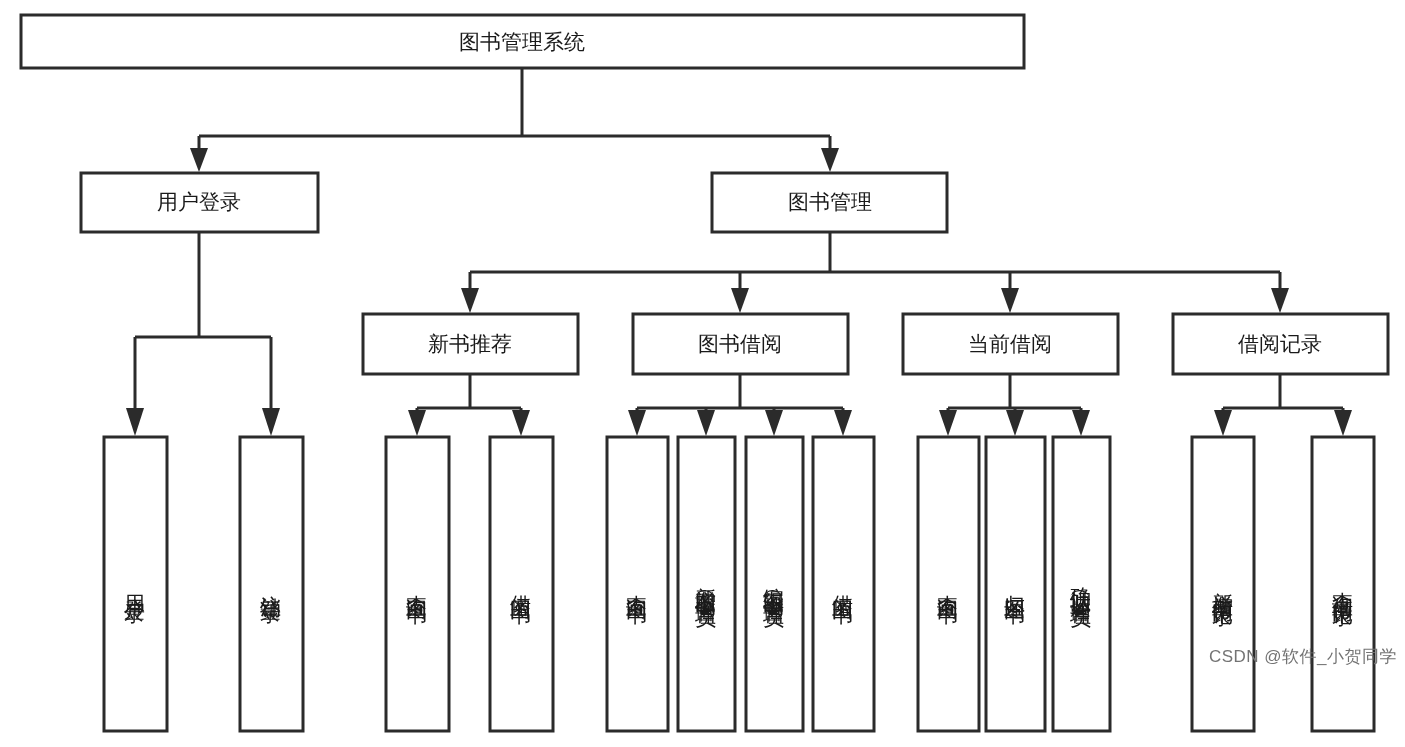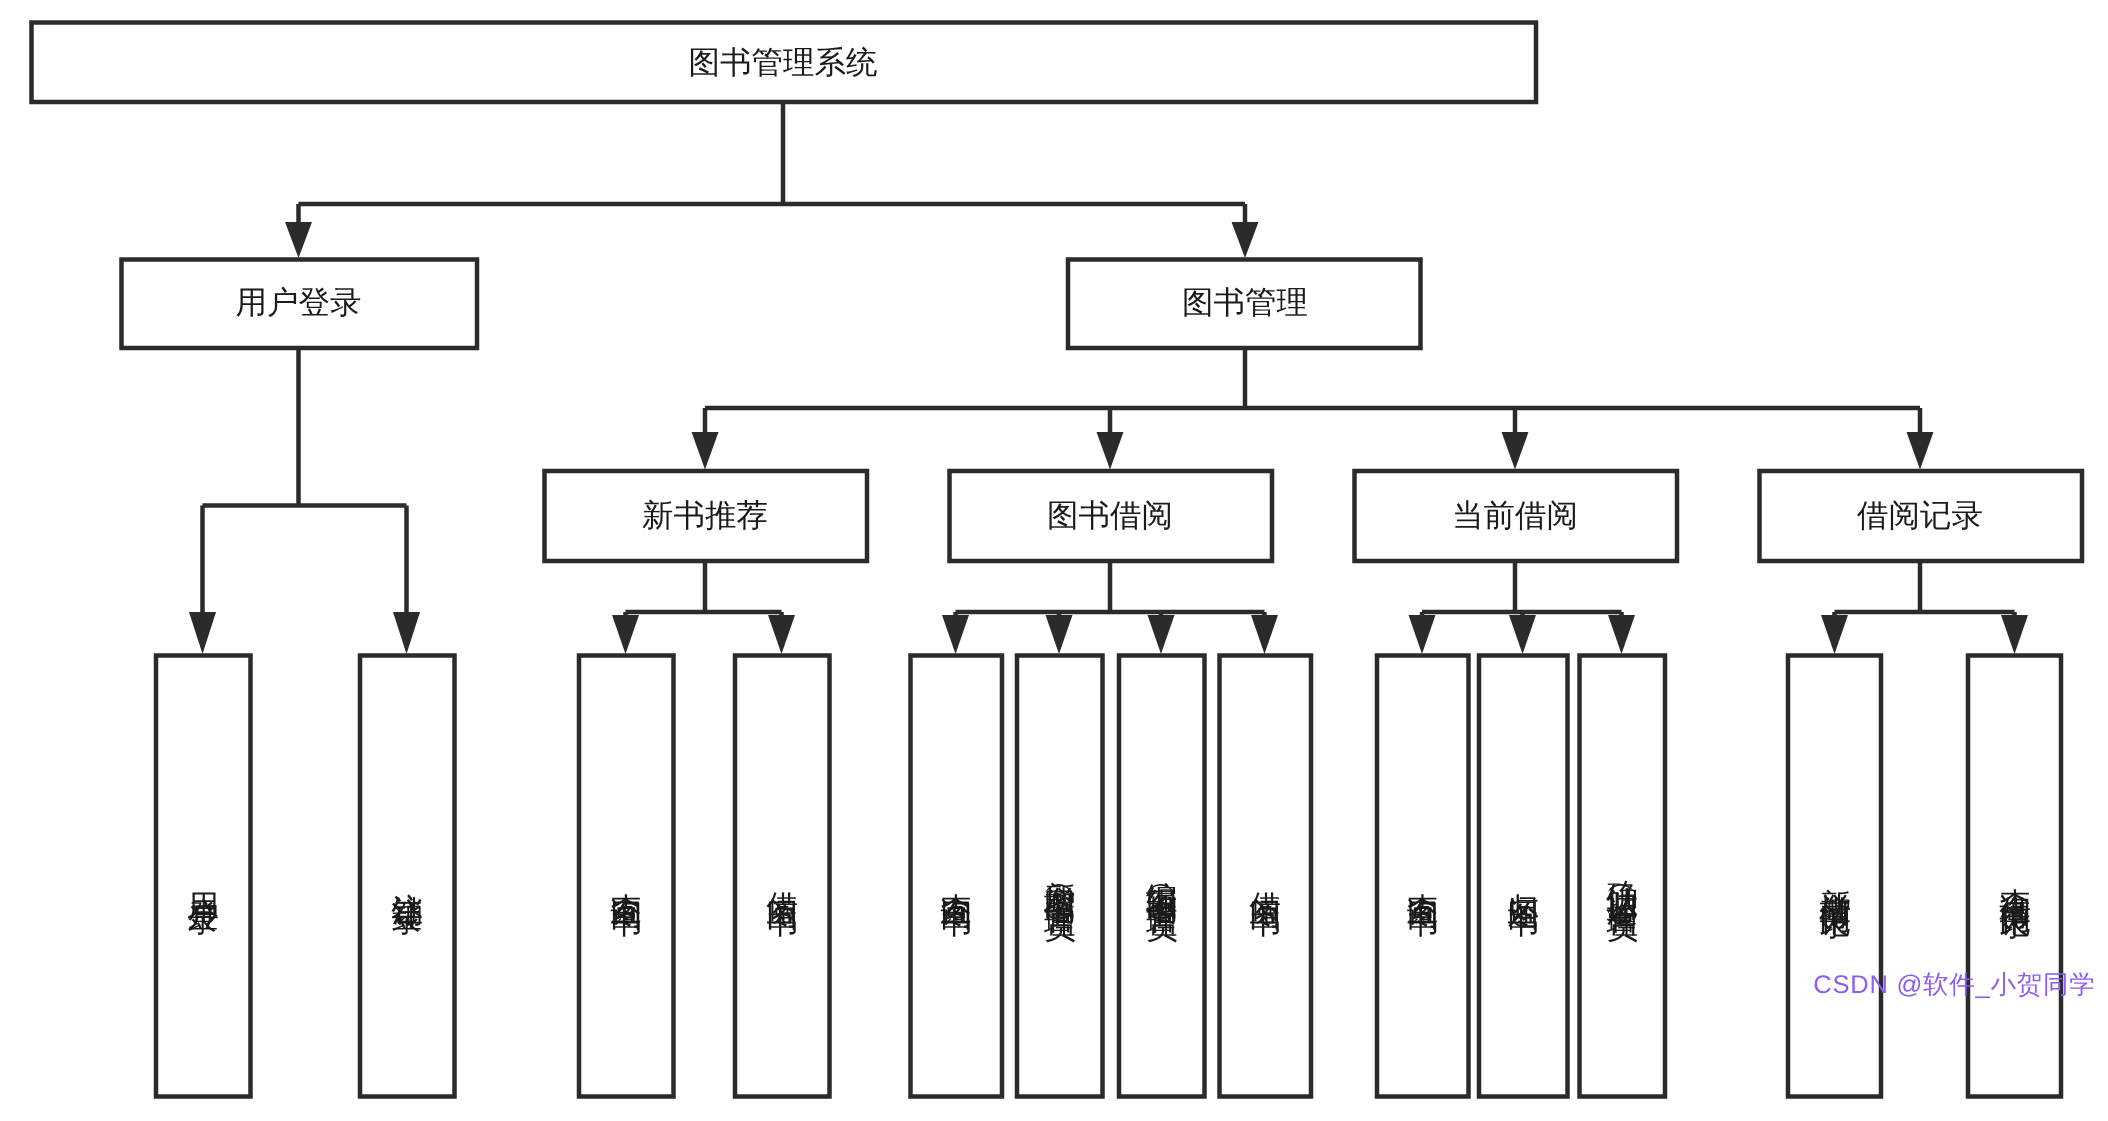--- a/index.html
+++ b/index.html
@@ -23,21 +23,21 @@
     font-family:"Liberation Sans","DejaVu Sans",sans-serif;
     fill:#1a1a1a;font-size:21px;
     writing-mode:vertical-rl;
     text-orientation:upright;
     letter-spacing:3px;
     text-anchor:middle;
   }
   .watermark{
     position:absolute;right:8px;bottom:4px;
     font-family:"Liberation Sans","DejaVu Sans",sans-serif;
-    font-size:17px;color:#8b5cf6;white-space:nowrap;
+    font-size:17px;color:#737373;white-space:nowrap;
     letter-spacing:0.5px;user-select:none;
   }
 </style>
 </head>
 <body>
 
 <div id="diagram-root">
 
   <svg id="tree" viewBox="0 0 1405 747">
 

